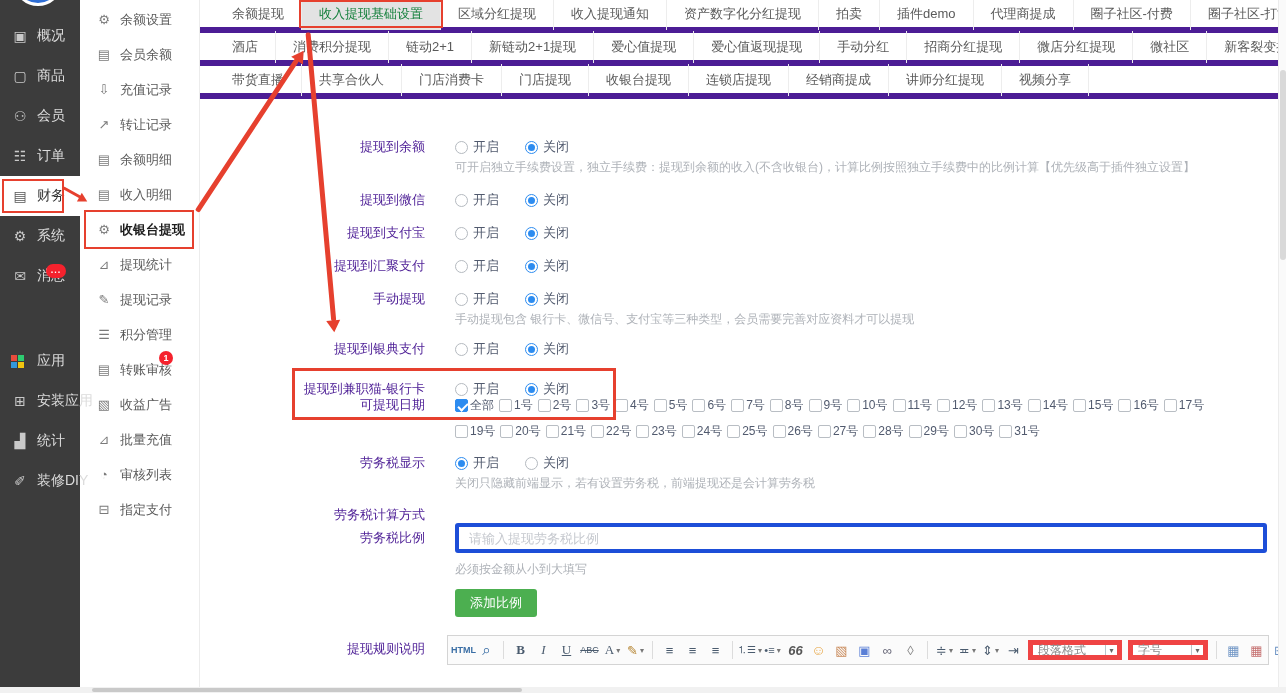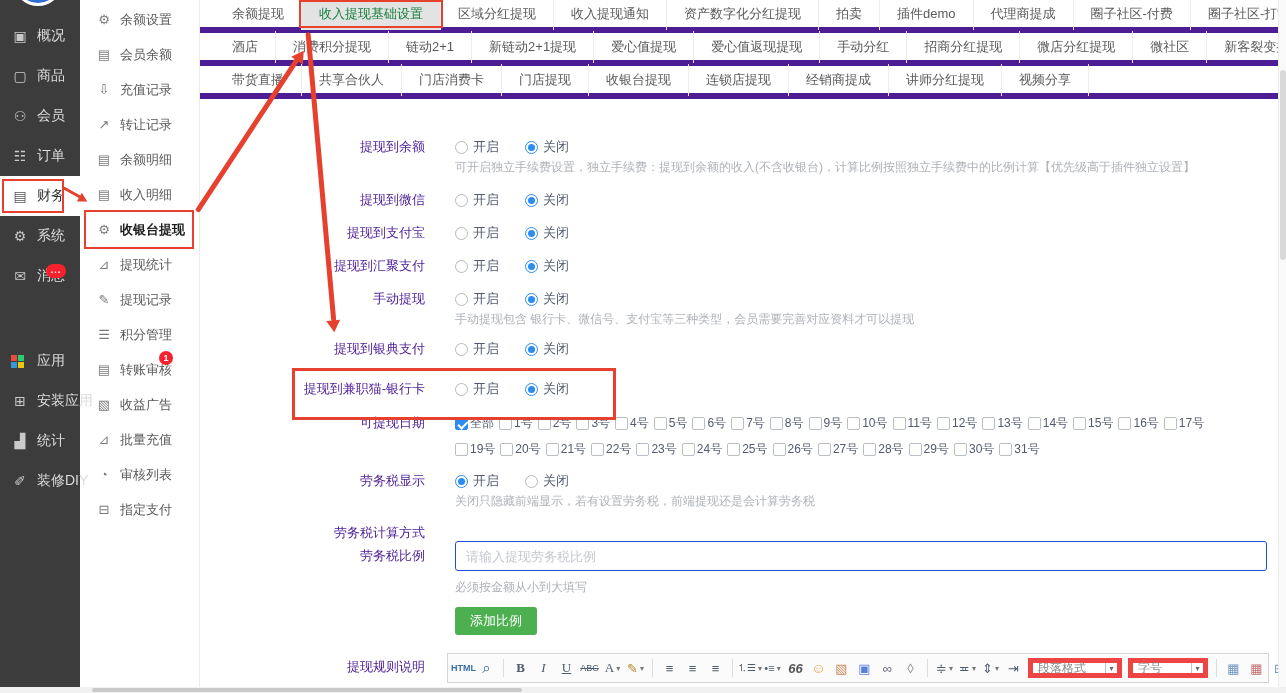--- a/index.html
+++ b/index.html
@@ -66,21 +66,21 @@
   .cb{width:13px;height:13px;border:1px solid #b9bec4;border-radius:2px;background:#fff;
     display:inline-block;position:relative;flex:0 0 13px;}
   .cb.checked{background:var(--blue);border-color:var(--blue);}
   .cb.checked::after{content:"";position:absolute;left:4px;top:1px;width:4px;height:8px;
     border:solid #fff;border-width:0 2px 2px 0;transform:rotate(45deg);}
   .cb-item{display:inline-flex;align-items:center;margin-right:5px;font-size:12px;color:#515a6e;
     cursor:pointer;white-space:nowrap;}
   .cb-item span{margin-left:2px;}
   .dates-line{display:flex;align-items:center;height:16px;white-space:nowrap;overflow:visible;}
   .dates-line+.dates-line{margin-top:10px;}
-  .txt-input{width:812px;height:30px;border:1px solid #1d4ed8;border-radius:3px;padding:0 10px;
+  .txt-input{width:812px;height:30px;border:4px solid #1d4ed8;border-radius:3px;padding:0 10px;
     font-size:13px;color:#737373;outline:none;font-family:inherit;}
   .txt-input::placeholder{color:#c5c8ce;}
   .green-btn{display:inline-block;background:#4caf50;color:#fff;border:none;border-radius:3px;
     height:28px;padding:0 15px;font-size:13px;cursor:pointer;font-family:inherit;}
 
   
   .editor{width:822px;border:1px solid #d4d4d4;background:#fbfbfb;margin-left:-8px;}
   .tb-row{display:flex;align-items:center;padding:3px 4px;height:28px;white-space:nowrap;}
   .tbi{display:inline-flex;align-items:center;justify-content:center;min-width:21px;height:22px;
     margin:0 1px;font-size:13px;color:#4a5b6e;cursor:pointer;border-radius:2px;}
@@ -359,21 +359,21 @@
                   <i class="rd"></i>
                   <span>开启</span>
                 </span>
                 <span class="opt">
                   <i class="rd on"></i>
                   <span>关闭</span>
                 </span>
               </div>
             </div>
           </div>
-          <div class="frow boxed-row" style="margin-bottom: 18px; align-items: flex-end;">
+          <div class="frow boxed-row" style=" align-items: flex-end;">
             <div class="flabel">提现到兼职猫-银行卡</div>
             <div class="fctrl">
               <div class="ctl-line">
                 <span class="opt">
                   <i class="rd"></i>
                   <span>开启</span>
                 </span>
                 <span class="opt">
                   <i class="rd on"></i>
                   <span>关闭</span>

